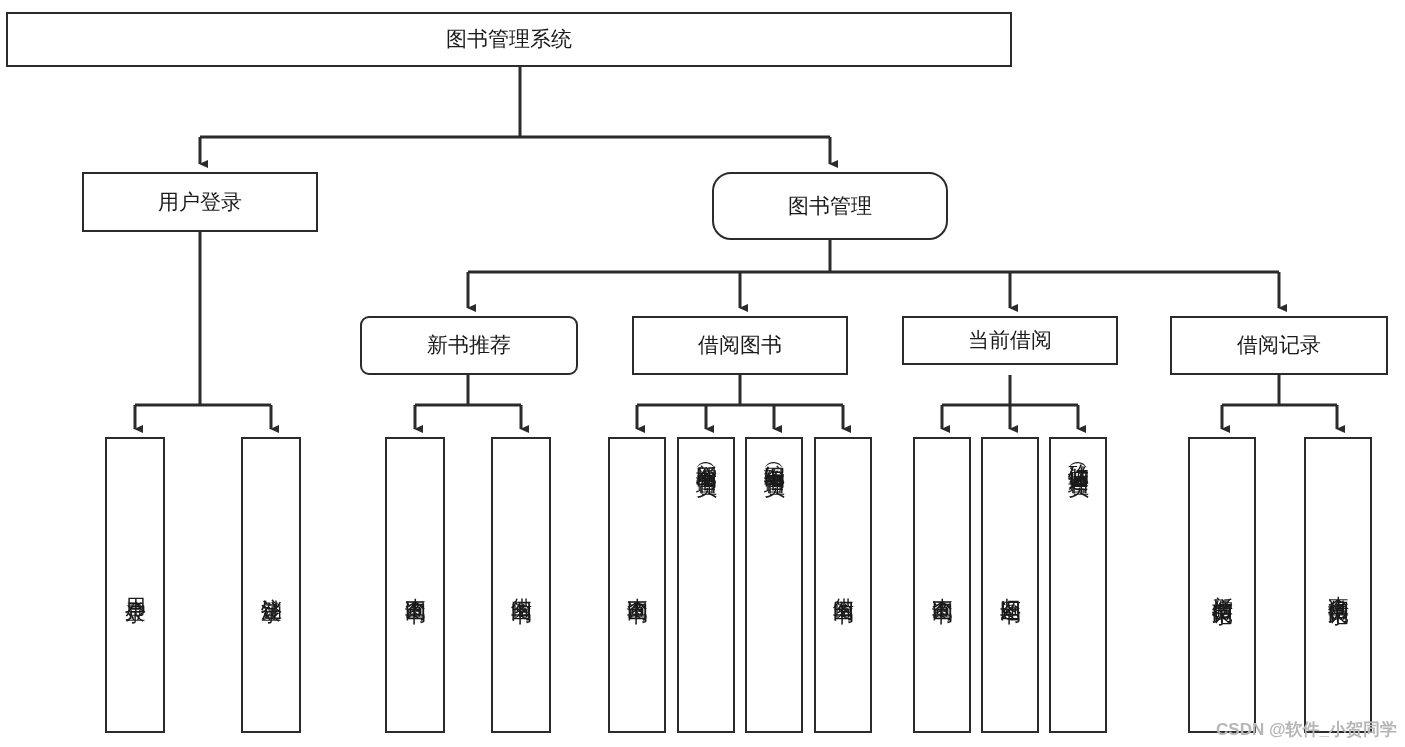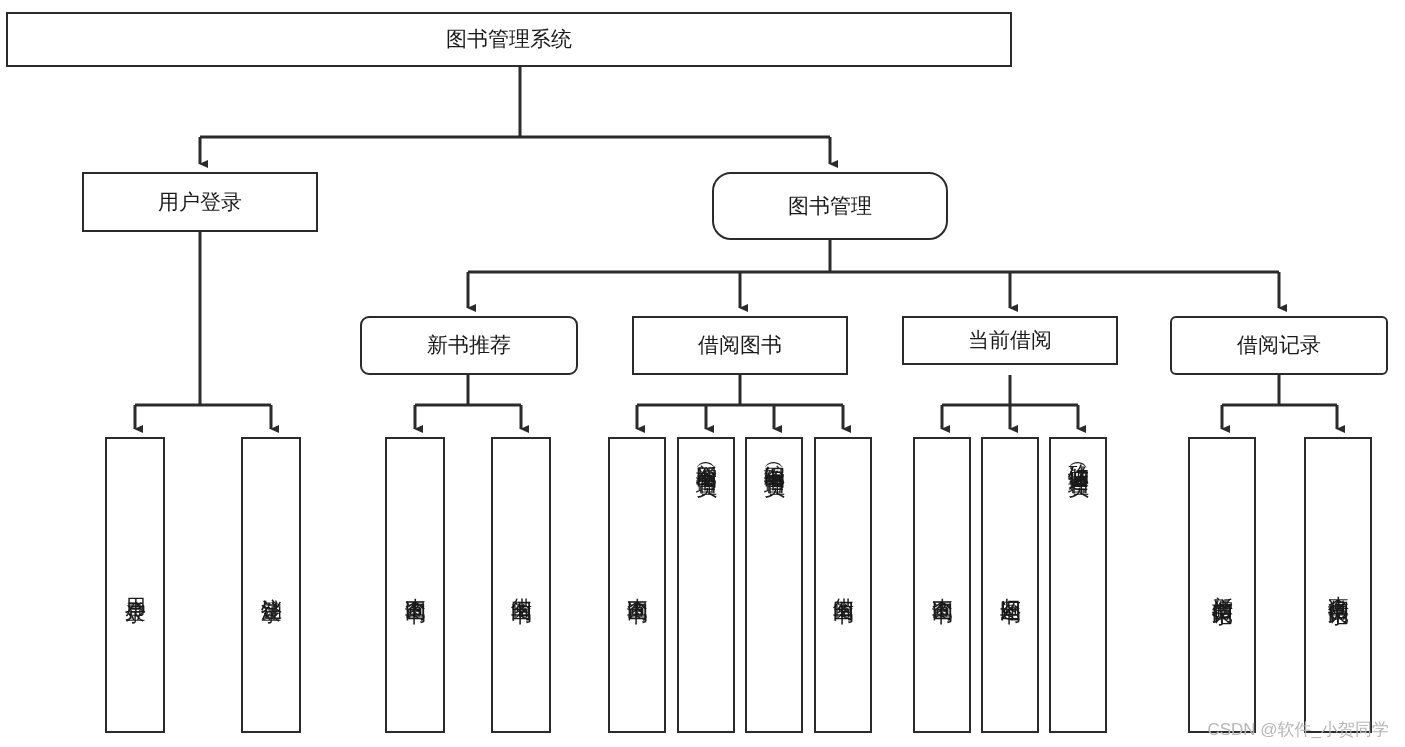--- a/index.html
+++ b/index.html
@@ -54,26 +54,27 @@
     writing-mode: vertical-rl;
     text-orientation: upright;
     letter-spacing: 2px;
   }
   .vert.v-mid {
     align-items: center;
     padding-top: 0;
   }
   #watermark {
     position: absolute;
-    right: 16px;
+    right: 8px;
     bottom: 6px;
     font-size: 17px;
     color: #b6b6b6;
     z-index: 5;
     white-space: pre;
+    font-weight: bold;
   }
 </style>
 </head>
 <body>
 
 <div id="canvas">
 
   <svg class="connectors" viewBox="0 0 1405 747">
     <defs>
       <marker id="arrow" markerWidth="10" markerHeight="10" refX="4" refY="8" orient="auto" markerUnits="userSpaceOnUse">
@@ -137,21 +138,21 @@
 
   <div class="node horiz" style="left:360px; top:316px; width:218px; height:59px;border-radius:9px;">
     <span class="node-label">新书推荐</span>
   </div>
   <div class="node horiz" style="left:632px; top:316px; width:216px; height:59px;">
     <span class="node-label">借阅图书</span>
   </div>
   <div class="node horiz" style="left:902px; top:316px; width:216px; height:49px;">
     <span class="node-label">当前借阅</span>
   </div>
-  <div class="node horiz" style="left:1170px; top:316px; width:218px; height:59px;border-radius:6px;">
+  <div class="node horiz" style="left:1170px; top:316px; width:218px; height:59px;">
     <span class="node-label">借阅记录</span>
   </div>
 
   <div class="node vert v-mid" style="left:105px; top:437px; width:60px; height:296px;">
     <span class="node-label">用户登录</span>
   </div>
   <div class="node vert v-mid" style="left:241px; top:437px; width:60px; height:296px;">
     <span class="node-label">注销登录</span>
   </div>
 

